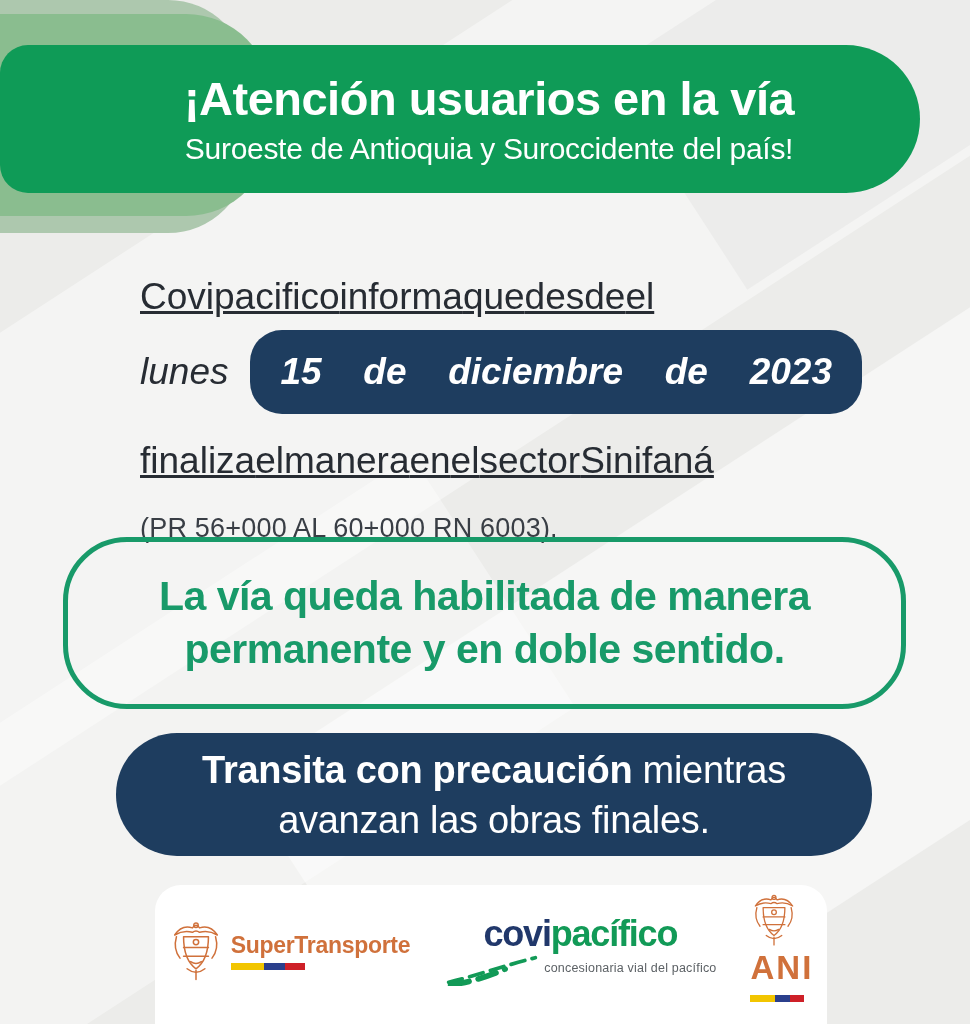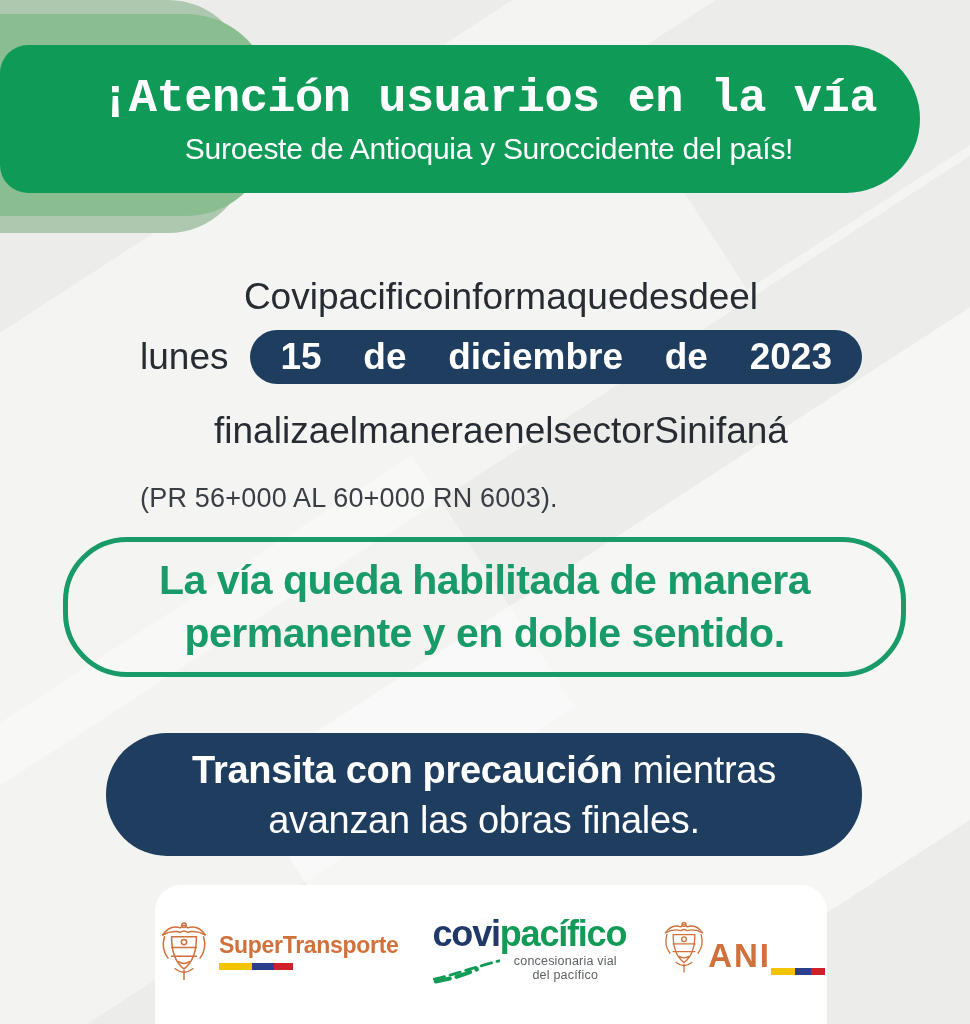--- a/index.html
+++ b/index.html
@@ -23,40 +23,40 @@
   .bg-band.b4{left:620px;  top:-140px;width:700px;  height:260px; background:rgba(90,90,90,.05);}
   
   .decor-sage{position:absolute; left:-90px; top:0; width:338px; height:233px;
     background:var(--green-sage); border-radius:0 80px 80px 0;}
   .decor-medium{position:absolute; left:-90px; top:14px; width:362px; height:202px;
     background:var(--green-medium); border-radius:0 86px 86px 0;}
   .banner{position:absolute; left:0; top:45px; width:920px; height:148px;
     background:var(--green-banner); border-radius:28px 74px 74px 28px;
     display:flex; flex-direction:column; justify-content:center; align-items:center;
     padding-left:58px; color:#fff; text-align:center;}
-  .banner-title{font-size:47px; font-weight:800; letter-spacing:-.5px; line-height:52px;font-family:Liberation Mono, monospace;}
+  .banner-title{font-size:47px; font-weight:800; letter-spacing:-.5px; line-height:52px;}
   .banner-sub{font-size:30px; font-weight:400; margin-top:7px; letter-spacing:-.3px;}
   
   .body-block{position:absolute; left:140px; top:272px; width:722px; color:var(--text-dark);}
-  .jline{display:flex; justify-content:center; font-size:37px; line-height:50px;}
-  .line-row2{display:flex; align-items:center; margin-top:8px;}
+  .jline{display:flex; justify-content:flex-start; font-size:37px; line-height:50px;text-decoration:underline;}
+  .line-row2{display:flex; align-items:center; margin-top:8px;font-style:italic;}
   .lunes{font-size:37px; line-height:50px;}
   .date-pill{flex:1; margin-left:22px; background:var(--navy); color:#fff;
-    font-weight:700; font-size:37px; border-radius:32px; padding:6px 30px;
+    font-weight:700; font-size:37px; border-radius:32px; padding:21px 30px;
     display:flex; justify-content:space-between; align-items:center;}
   .line3{margin-top:22px;}
   .line4{margin-top:27px; font-size:27px; color:#393e45; letter-spacing:.2px;}
   
-  .open-box{position:absolute; left:63px; top:537px; width:843px; height:140px;
+  .open-box{position:absolute; left:63px; top:537px; width:843px; height:172px;
     border:5px solid var(--green-accent); border-radius:64px;
     display:flex; flex-direction:column; justify-content:center; text-align:center;
     color:var(--green-accent); font-weight:700; font-size:41px; line-height:53px;
     letter-spacing:-.5px;}
   
-  .caution-box{position:absolute; left:106px; top:733px; width:756px; height:123px;
+  .caution-box{position:absolute; left:116px; top:733px; width:756px; height:123px;
     background:var(--navy); border-radius:61px;
     display:flex; flex-direction:column; justify-content:center; text-align:center;
     color:#fff; font-size:38px; line-height:50px; letter-spacing:-.3px;}
   .caution-bold{font-weight:700;}
   
   .card{position:absolute; left:155px; top:885px; width:672px; height:139px;
     background:#fff; border-radius:26px 26px 0 0;
     display:flex; align-items:center; justify-content:center; gap:30px; padding:6px 8px 14px 8px;}
   .st-logo{display:flex; align-items:center; gap:8px;}
   .crest{stroke:var(--orange); fill:none; stroke-width:1.7; stroke-linecap:round; stroke-linejoin:round;}
@@ -65,21 +65,21 @@
   .flag-bar span{display:block; height:100%;}
   .flag-y{width:45%; background:var(--flag-yellow);}
   .flag-b{width:29%; background:var(--flag-blue);}
   .flag-r{width:26%; background:var(--flag-red);}
   .covi-logo{text-align:center; padding:0 4px;}
   .covi-word{font-size:36px; font-weight:800; letter-spacing:-1.2px; line-height:38px;}
   .covi-part1{color:var(--covi-navy);}
   .covi-part2{color:var(--covi-green);}
   .covi-row{display:flex; align-items:center; gap:4px; margin-top:1px;}
   .covi-tagline{font-size:12.5px; color:var(--tagline-gray); padding-bottom:5px; letter-spacing:.2px;}
-  .ani-logo{display:flex; align-items:flex-end; margin-top:-8px;}
+  .ani-logo{display:flex; flex-direction:column; align-items:flex-start; margin-top:-8px;}
   .ani-text{color:var(--orange); font-weight:700; font-size:33px; letter-spacing:2px; margin-top:1px;}
   .ani-logo .flag-bar{width:54px; margin-top:8px;}
 </style>
 </head>
 <body>
 
 <div id="stage">
 
   <div class="bg-band b1"></div>
   <div class="bg-band b2"></div>

